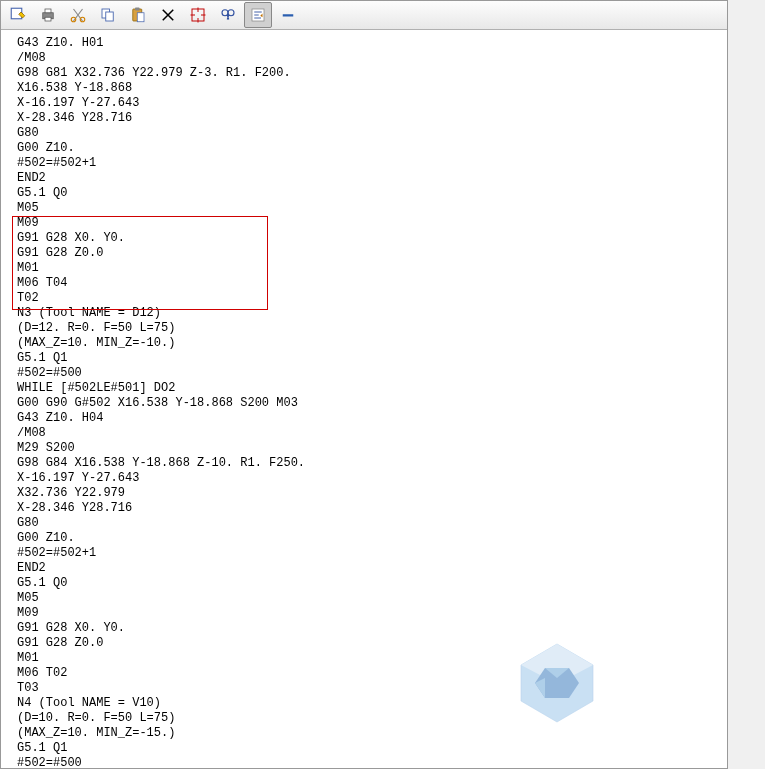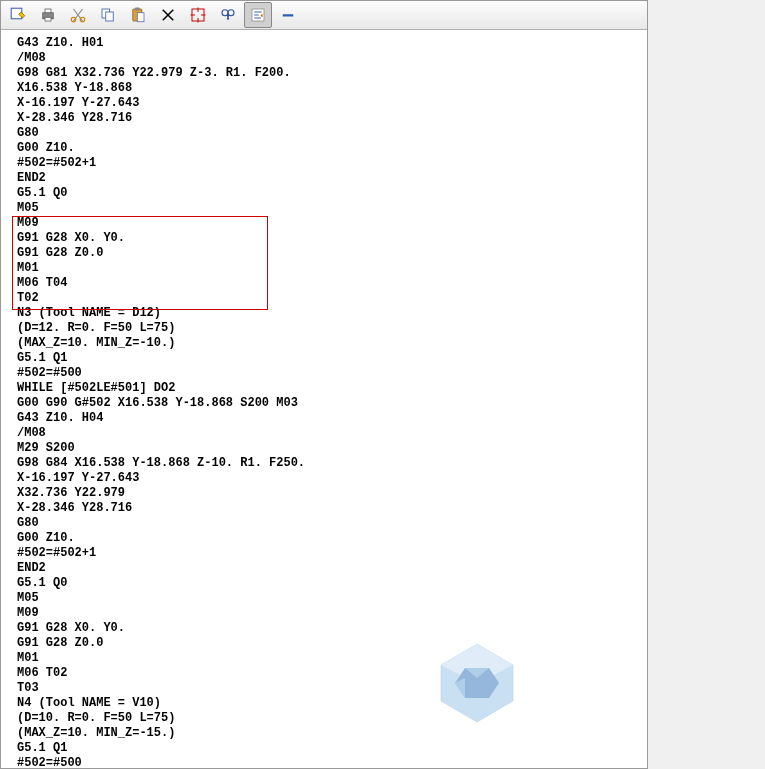--- a/index.html
+++ b/index.html
@@ -1,16 +1,16 @@
 <!DOCTYPE html>
 <html><head>
 <meta charset="utf-8">
 <style>
   html,body{margin:0;padding:0;font-family:"Courier New",monospace;background:#f0f0f0;}
-  #app{width:648px;height:769px;background:#fff;position:relative;overflow:hidden;border:1px solid #999;box-sizing:border-box;font-weight:bold;}
+  #app{width:728px;height:769px;background:#fff;position:relative;overflow:hidden;border:1px solid #999;box-sizing:border-box;}
   .toolbar{height:28px;background:linear-gradient(#fdfdfd,#e8e8e8);border-bottom:1px solid #b0b0b0;display:flex;align-items:center;padding:0 2px;}
   .tbtn{width:26px;height:24px;margin:0 1px;display:flex;align-items:center;justify-content:center;border:1px solid transparent;border-radius:2px;cursor:pointer;}
   .tbtn.pressed{border-color:#888;background:#d0d0d0;}
   .tbtn svg{width:18px;height:18px;}
   .editor{position:absolute;top:29px;left:0;right:0;bottom:0;background:#fff;overflow:hidden;}
   .code{padding:6px 0 6px 16px;font-size:12px;line-height:15px;color:#000;white-space:pre;font-family:"Courier New",monospace;}
   .code .ln{display:block;height:15px;}
   .highlight-box{position:absolute;border:1px solid #d00000;pointer-events:none;}
   .watermark{position:absolute;right:120px;bottom:35px;opacity:0.55;pointer-events:none;}
   .watermark svg{width:100px;height:90px;}

